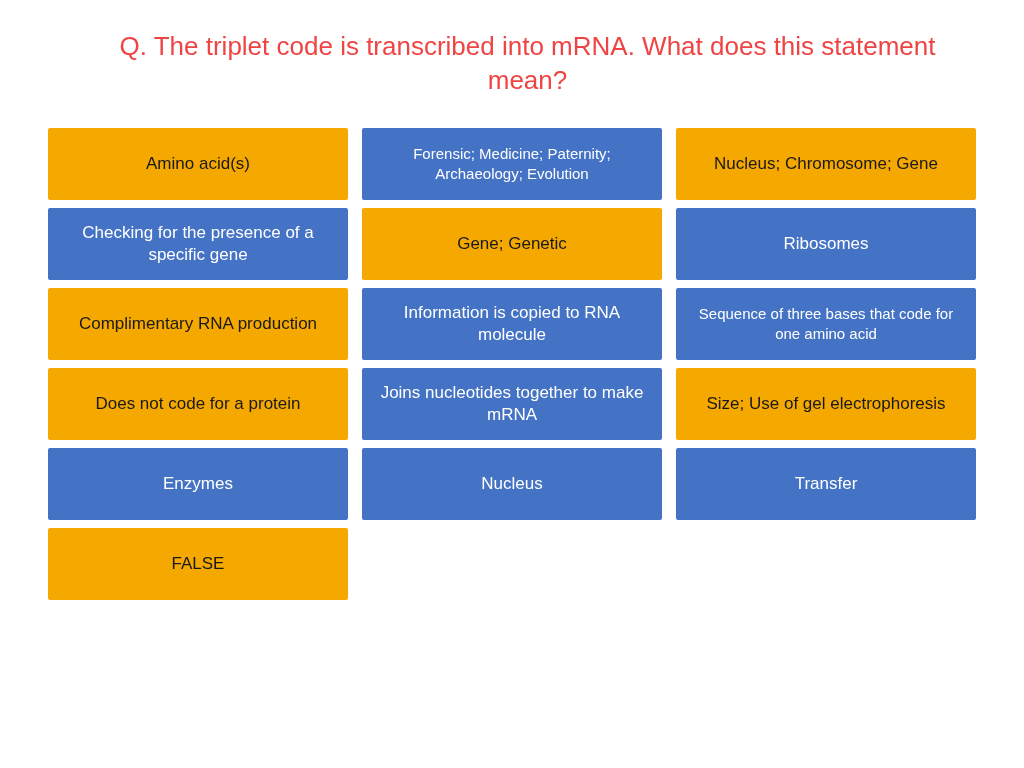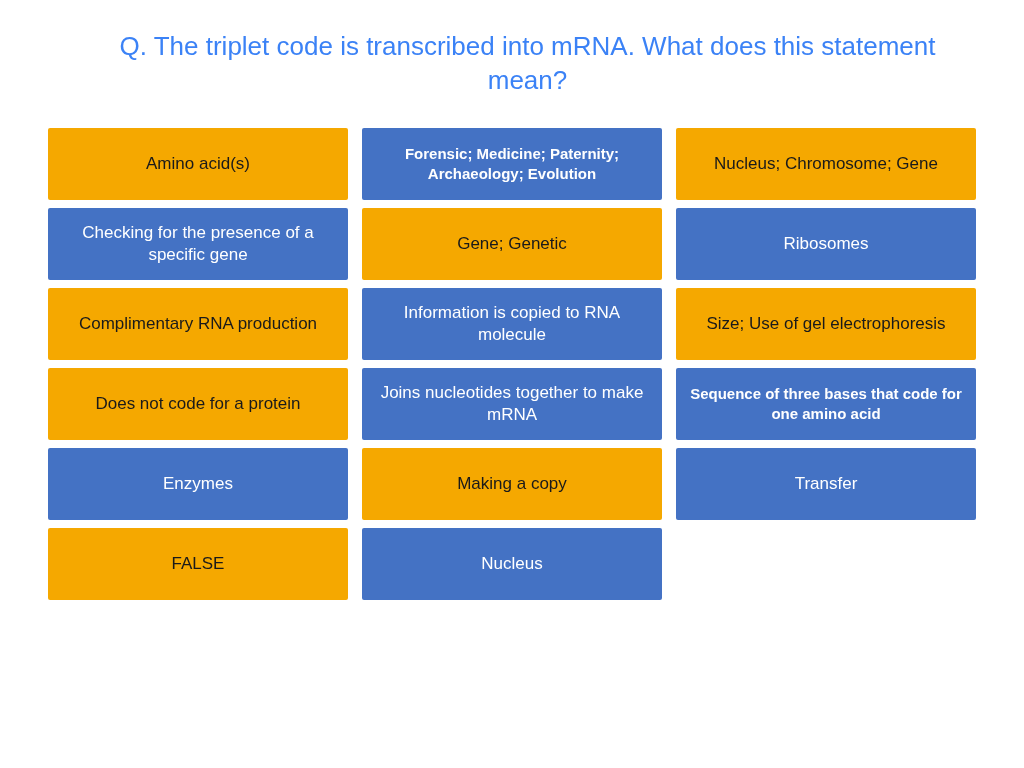--- a/index.html
+++ b/index.html
@@ -10,21 +10,21 @@
       height: 768px;
       overflow: hidden;
       display: flex;
       flex-direction: column;
       align-items: center;
     }
     .title {
       text-align: center;
       font-size: 26px;
       font-weight: 400;
-      color: #3b82f6;
+      color: #ef4444;
       margin-top: 30px;
       margin-bottom: 30px;
       line-height: 1.3;
       max-width: 820px;
       margin-left: 31px;
     }
     .grid-container {
       display: flex;
       flex-direction: row;
       gap: 14px;
@@ -54,21 +54,21 @@
     .cell-yellow {
       background-color: #F5A800;
       color: #1a1a1a;
     }
     .cell-blue {
       background-color: #4472C4;
       color: #ffffff;
     }
     .cell-small {
       font-size: 15px;
-      font-weight: 700;
+      font-weight: 400;
     }
   </style>
 </head>
 <body>
 
 <h1 class="title">Q. The triplet code is transcribed into mRNA. What does this statement mean?</h1>
 
 <div class="grid-container">
 <div class="column">
       <div class="cell cell-yellow">Amino acid(s)</div>
@@ -76,23 +76,22 @@
       <div class="cell cell-yellow">Complimentary RNA production</div>
       <div class="cell cell-yellow">Does not code for a protein</div>
       <div class="cell cell-blue">Enzymes</div>
       <div class="cell cell-yellow">FALSE</div>
     </div>
     <div class="column">
       <div class="cell cell-blue cell-small">Forensic; Medicine; Paternity; Archaeology; Evolution</div>
       <div class="cell cell-yellow">Gene; Genetic</div>
       <div class="cell cell-blue">Information is copied to RNA molecule</div>
       <div class="cell cell-blue">Joins nucleotides together to make mRNA</div>
-      <div class="cell cell-yellow">Making a copy</div>
       <div class="cell cell-blue">Nucleus</div>
     </div>
     <div class="column">
       <div class="cell cell-yellow">Nucleus; Chromosome; Gene</div>
       <div class="cell cell-blue">Ribosomes</div>
+      <div class="cell cell-blue cell-small">Sequence of three bases that code for one amino acid</div>
       <div class="cell cell-yellow">Size; Use of gel electrophoresis</div>
-      <div class="cell cell-blue cell-small">Sequence of three bases that code for one amino acid</div>
       <div class="cell cell-blue">Transfer</div>
     </div>
   </div>
 
 </body></html>

